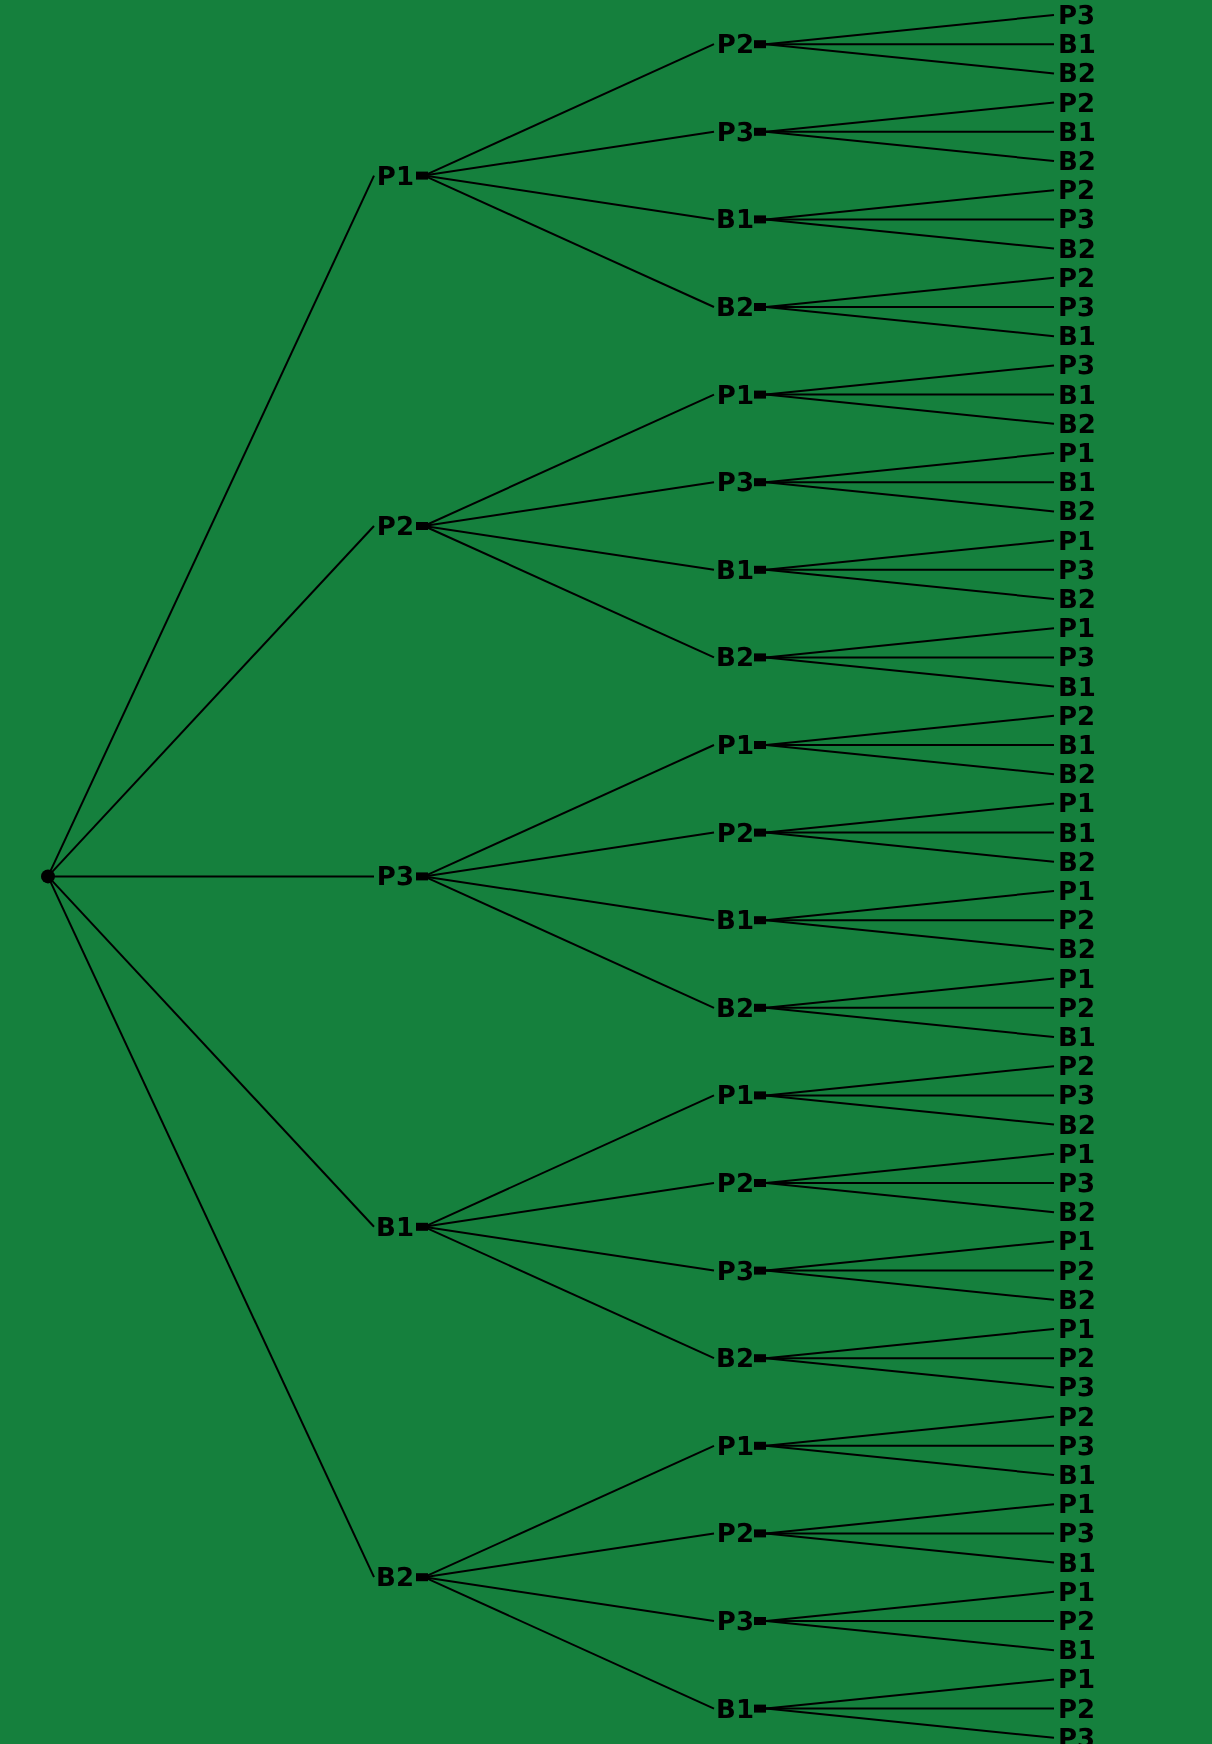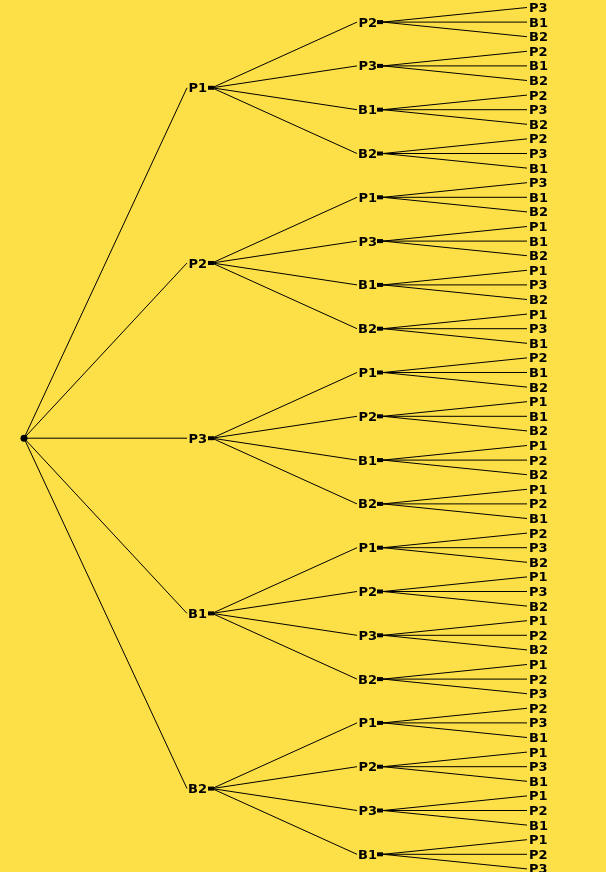--- a/index.html
+++ b/index.html
@@ -8,21 +8,21 @@
     background: #ffffff;
     width: 606px;
     height: 872px;
     overflow: hidden;
     font-family: "DejaVu Sans", "Liberation Sans", sans-serif;
   }
   #stage {
     position: relative;
     width: 606px;
     height: 872px;
-    background: #fde047;
+    background: #15803d;
   }
   #tree-svg {
     position: absolute;
     left: 0;
     top: 0;
   }
   #tree-svg text {
     font-family: "DejaVu Sans", "Liberation Sans", sans-serif;
     font-size: 13px;
     font-weight: bold;

